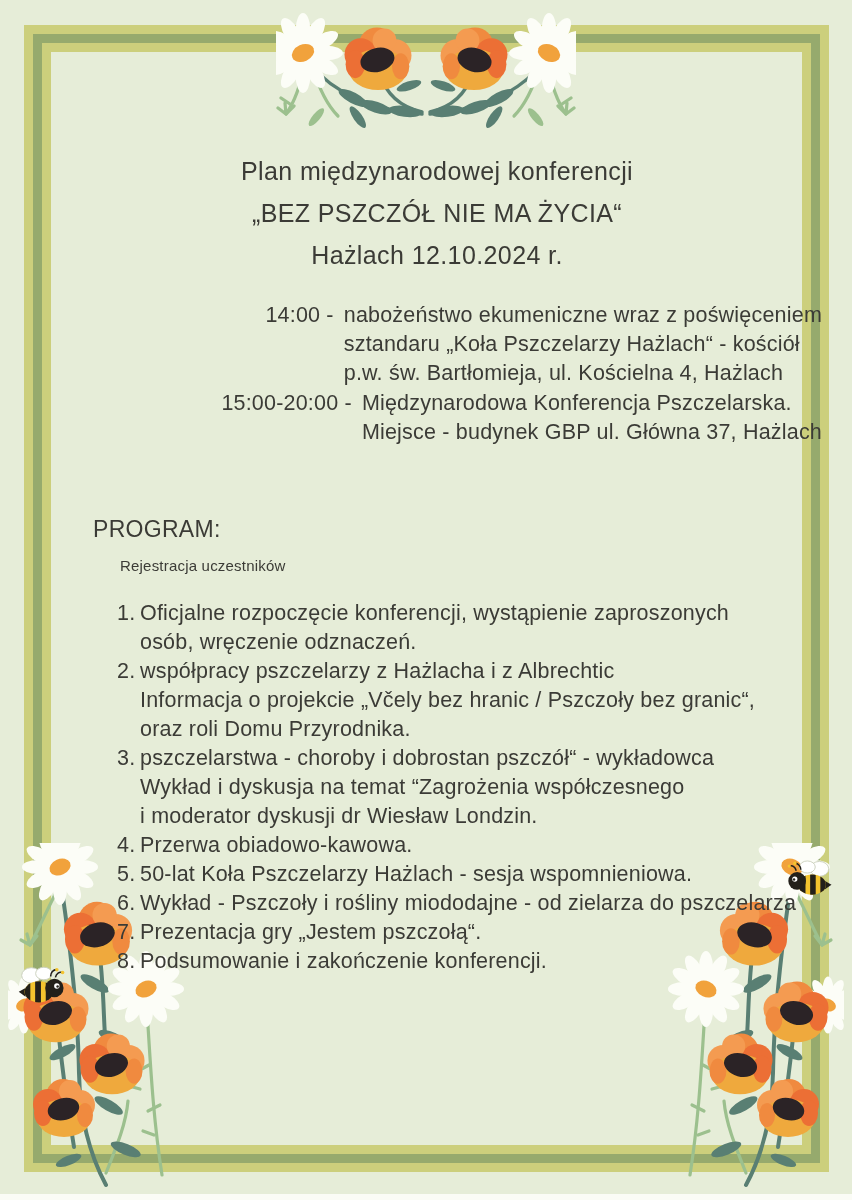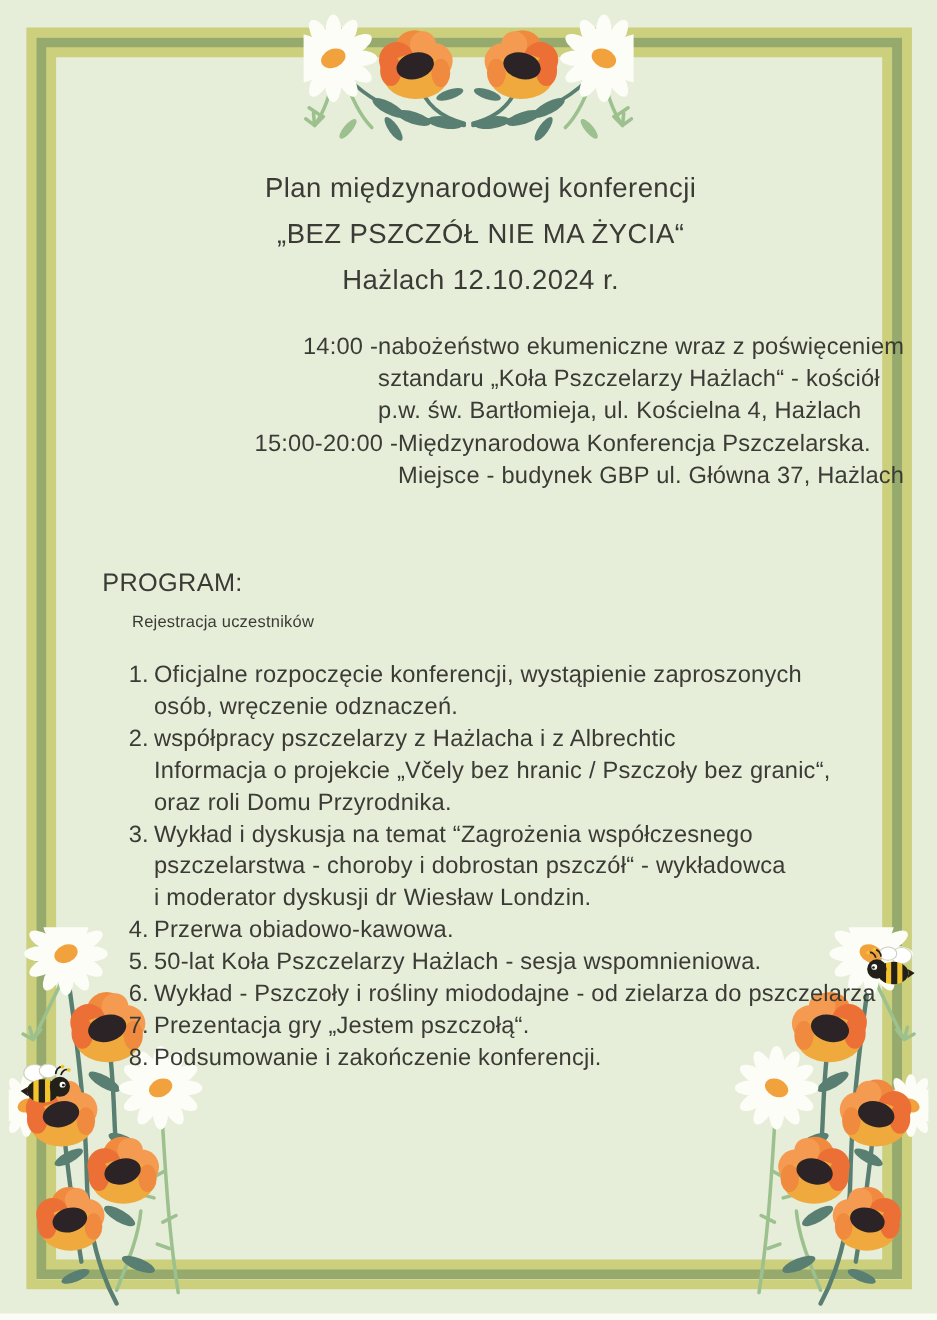--- a/index.html
+++ b/index.html
@@ -33,21 +33,21 @@
   .title{
     position:absolute;top:150px;left:0;right:0;
     text-align:center;font-size:25px;line-height:42px;letter-spacing:.4px;padding-left:22px;
   }
   .schedule{
     position:absolute;top:301px;left:52px;right:30px;
     font-size:21.5px;line-height:29px;letter-spacing:.2px;
   }
   .sched-row{display:flex;align-items:flex-start;margin-bottom:1px;justify-content:flex-end;}
   .sched-time{flex:none;width:178px;text-align:right;white-space:pre;}
-  .sched-text{margin-left:0;}
+  .sched-text{margin-left:10px;}
   .line{white-space:nowrap;}
 
   .program-heading{position:absolute;top:516px;left:93px;font-size:23px;letter-spacing:.3px;}
   .program-sub{position:absolute;top:557px;left:120px;font-size:15px;letter-spacing:.2px;}
   .program-list{
     position:absolute;top:599px;left:117px;right:20px;
     font-size:21.5px;line-height:29px;letter-spacing:.2px;
   }
   .prog-item{display:flex;align-items:flex-start;}
   .prog-num{flex:none;width:23px;}
@@ -232,22 +232,22 @@
         <div class="prog-num">2.</div>
         <div class="prog-lines">
           <div class="line">współpracy pszczelarzy z Hażlacha i z Albrechtic</div>
           <div class="line">Informacja o projekcie „Včely bez hranic / Pszczoły bez granic“,</div>
           <div class="line">oraz roli Domu Przyrodnika.</div>
         </div>
       </div>
       <div class="prog-item">
         <div class="prog-num">3.</div>
         <div class="prog-lines">
+          <div class="line">pszczelarstwa - choroby i dobrostan pszczół“ - wykładowca</div>
           <div class="line">Wykład i dyskusja na temat “Zagrożenia współczesnego</div>
-          <div class="line">pszczelarstwa - choroby i dobrostan pszczół“ - wykładowca</div>
           <div class="line">i moderator dyskusji dr Wiesław Londzin.</div>
         </div>
       </div>
       <div class="prog-item">
         <div class="prog-num">4.</div>
         <div class="prog-lines">
           <div class="line">Przerwa obiadowo-kawowa.</div>
         </div>
       </div>
       <div class="prog-item">

